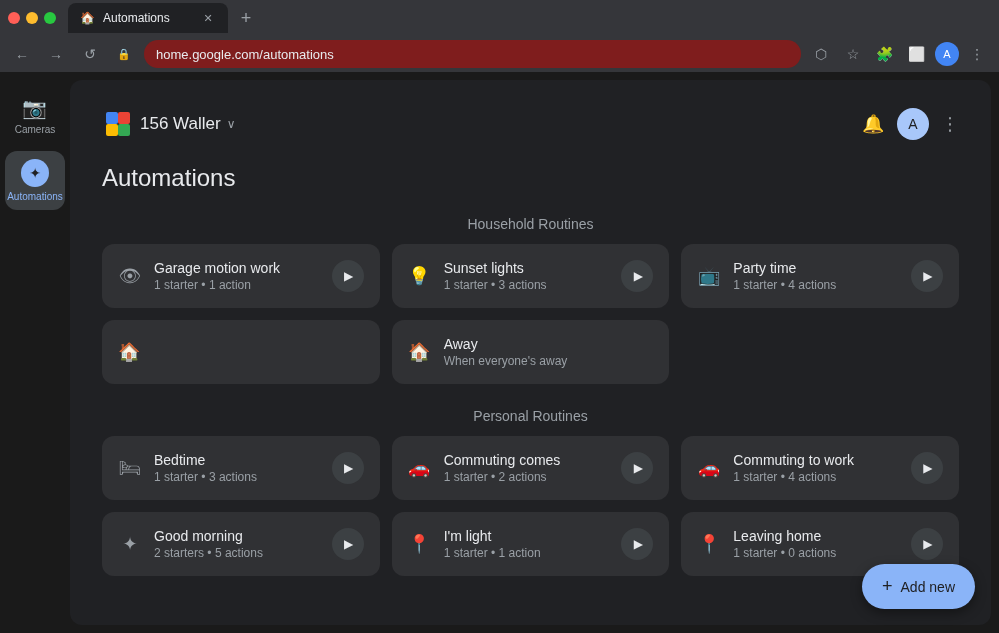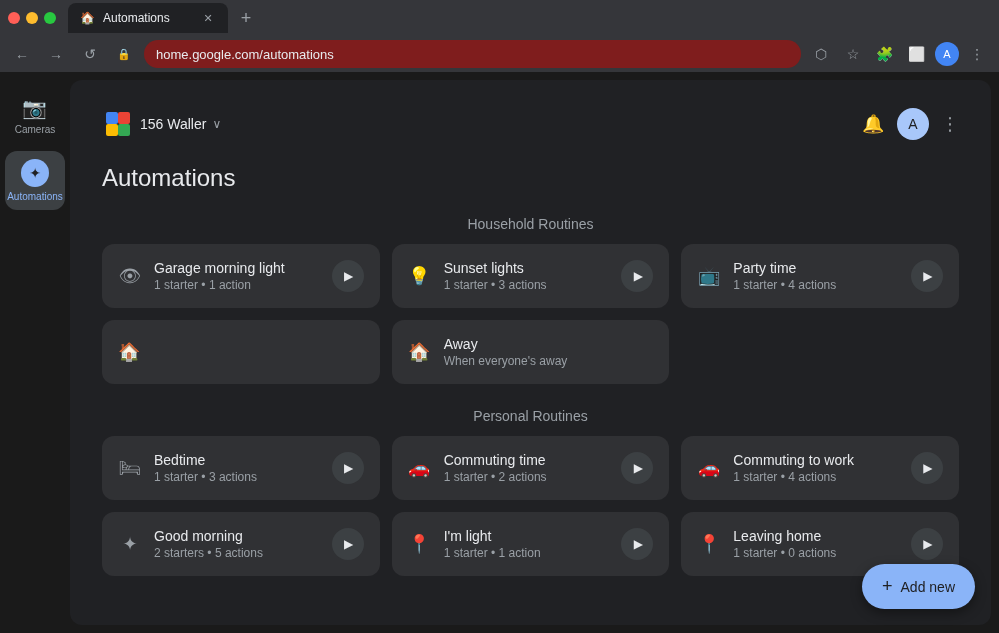--- a/index.html
+++ b/index.html
@@ -205,21 +205,21 @@
       display: flex;
       align-items: center;
       gap: 6px;
       cursor: pointer;
     }
     .google-home-logo {
       width: 32px;
       height: 32px;
     }
     .home-name {
-      font-size: 14px;
+      font-size: 17px;
       font-weight: 500;
       color: #e8eaed;
     }
     .chevron-icon {
       font-size: 12px;
       color: #9aa0a6;
     }
     .header-actions {
       display: flex;
       gap: 12px;
@@ -421,21 +421,21 @@
 
       <h1 class="page-title">Automations</h1>
 
       <div class="section">
         <div class="section-title">Household Routines</div>
         <div class="routines-grid">
 
           <div class="routine-card">
             <div class="routine-icon">👁</div>
             <div class="routine-info">
-              <div class="routine-name">Garage morning light</div>
+              <div class="routine-name">Garage motion work</div>
               <div class="routine-detail">1 starter • 1 action</div>
             </div>
             <div class="play-btn">
               <span class="play-icon">▶</span>
             </div>
           </div>
 
           <div class="routine-card">
             <div class="routine-icon">💡</div>
             <div class="routine-info">
@@ -485,21 +485,21 @@
               <div class="routine-detail">1 starter • 3 actions</div>
             </div>
             <div class="play-btn">
               <span class="play-icon">▶</span>
             </div>
           </div>
 
           <div class="routine-card">
             <div class="routine-icon">🚗</div>
             <div class="routine-info">
-              <div class="routine-name">Commuting time</div>
+              <div class="routine-name">Commuting comes</div>
               <div class="routine-detail">1 starter • 2 actions</div>
             </div>
             <div class="play-btn">
               <span class="play-icon">▶</span>
             </div>
           </div>
 
           <div class="routine-card">
             <div class="routine-icon">🚗</div>
             <div class="routine-info">

